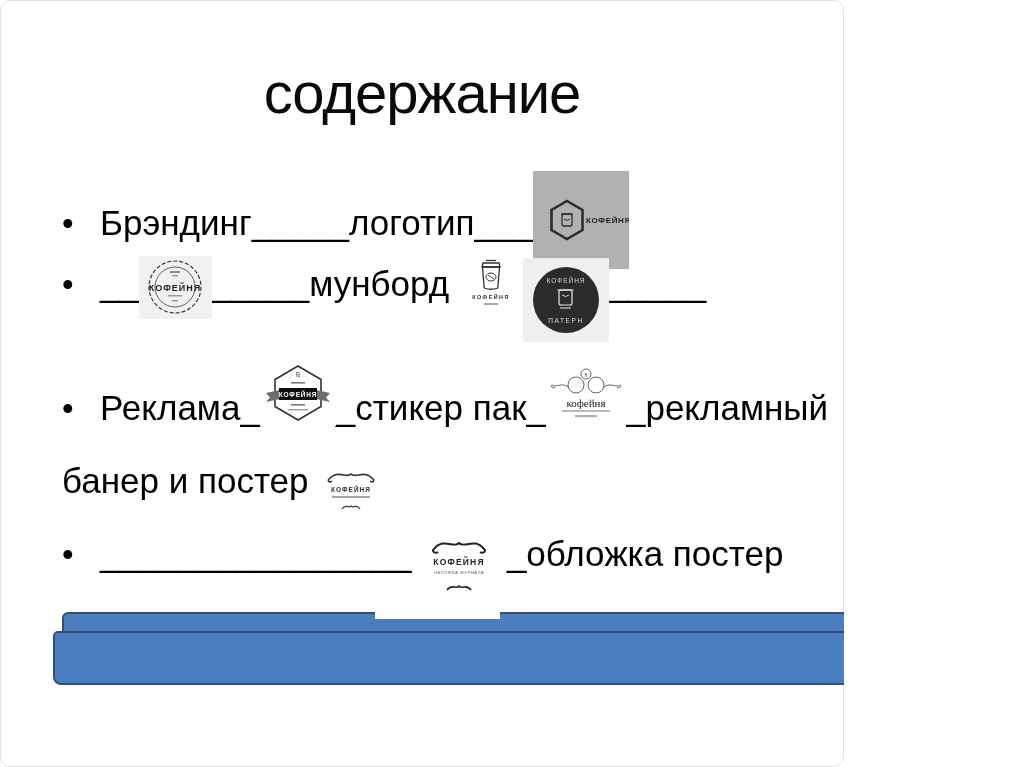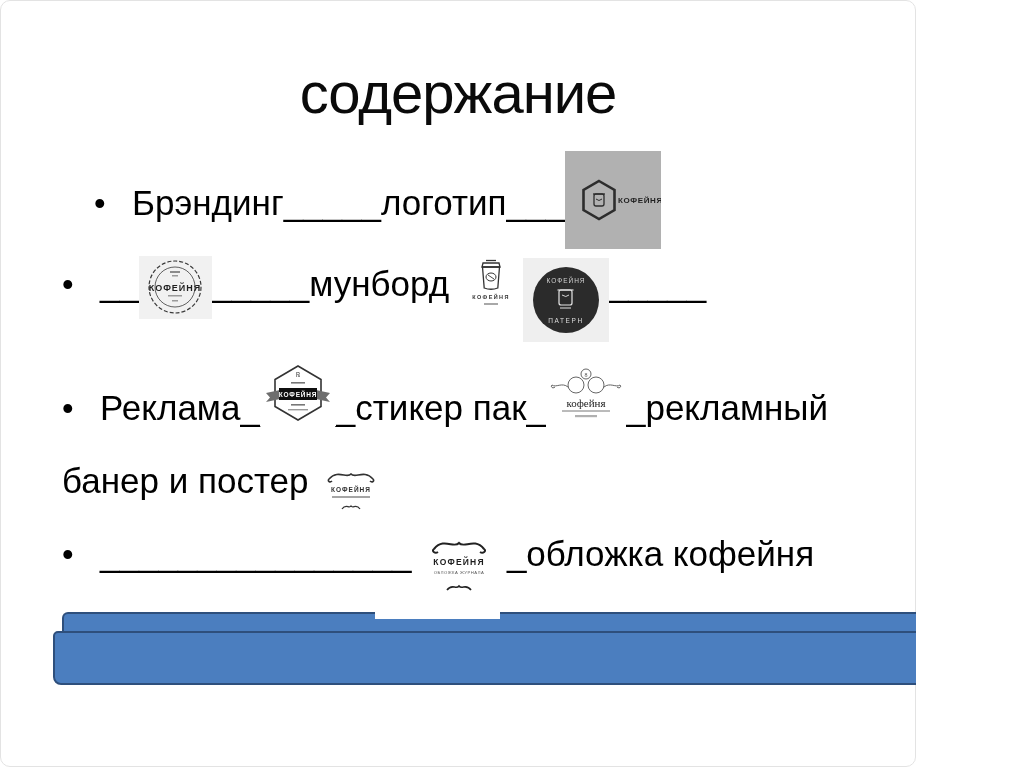--- a/index.html
+++ b/index.html
@@ -1,26 +1,26 @@
 <!DOCTYPE html>
 <html><head>
 <meta charset="utf-8">
 <style>
   html,body{margin:0;padding:0;background:#fff;}
   .slide{
-    position:relative;width:916px;height:767px;background:#ffffff;overflow:hidden;
+    position:relative;width:844px;height:767px;background:#ffffff;overflow:hidden;
     font-family:"Liberation Sans",sans-serif;color:#000;
   }
   .frame{position:absolute;left:0;top:0;right:0;bottom:0;border:1px solid #e3e3e3;border-radius:10px;pointer-events:none;}
   .title{
     position:absolute;left:0;right:0;top:60px;text-align:center;
     font-size:58px;line-height:66px;font-weight:400;letter-spacing:-1px;color:#0a0a0a;
   }
   .bullet-row{position:absolute;left:62px;width:900px;font-size:35px;line-height:55px;white-space:normal;}
-  .row1{top:175px;margin-left:32px;} .row2{top:256px;} .row3{top:380px;} .row4{top:526px;}
+  .row1{top:195px;} .row2{top:256px;} .row3{top:380px;} .row4{top:526px;}
   .dot{display:inline-block;width:38px;font-size:33px;vertical-align:baseline;}
   .seg{letter-spacing:0px;}
   .cont{padding-left:38px;text-indent:-38px;margin-top:17px;}
   .logo{display:inline-block;vertical-align:middle;position:relative;margin-top:-30px;margin-bottom:-30px;}
   .logo svg{display:block;}
   .l-hexgray{top:-6px;}
   .l-stamp{top:1px;}
   .l-cup{top:-2px;}
   .l-pattern{top:13px;}
   .l-badge{top:-18px;}
@@ -125,19 +125,19 @@
     </div>
   </div>
 
   <div class="bullet-row row4">
     <span class="dot">•</span><span class="seg">________________ </span><span class="logo l-magazine"><svg width="76" height="74" viewBox="0 0 76 74" xmlns="http://www.w3.org/2000/svg">
       <rect x="0" y="0" width="76" height="74" fill="#ffffff"></rect>
       <path d="M13,17 C23,5 33,17 38,11 C43,17 53,5 63,17 M13,17 c-3,2 1,5 4,3 M63,17 c3,2 -1,5 -4,3" fill="none" stroke="#222" stroke-width="2"></path>
       <text x="38" y="33" text-anchor="middle" font-size="8.5" font-weight="bold" letter-spacing="1.2" fill="#1d1d1d" font-family="Liberation Sans, sans-serif">КОФЕЙНЯ</text>
       <text x="38" y="42" text-anchor="middle" font-size="4.2" letter-spacing="0.5" fill="#555" font-family="Liberation Sans, sans-serif">ОБЛОЖКА ЖУРНАЛА</text>
       <path d="M26,58 C31,51 35,58 38,54 C41,58 45,51 50,58" fill="none" stroke="#222" stroke-width="1.6"></path>
-    </svg></span><span class="seg"> _обложка кофейня</span>
+    </svg></span><span class="seg"> _обложка постер</span>
   </div>
 
   <div class="podium-strip"></div>
   <div class="podium-notch"></div>
   <div class="podium-base"></div>
 </div>
 
 </body></html>

